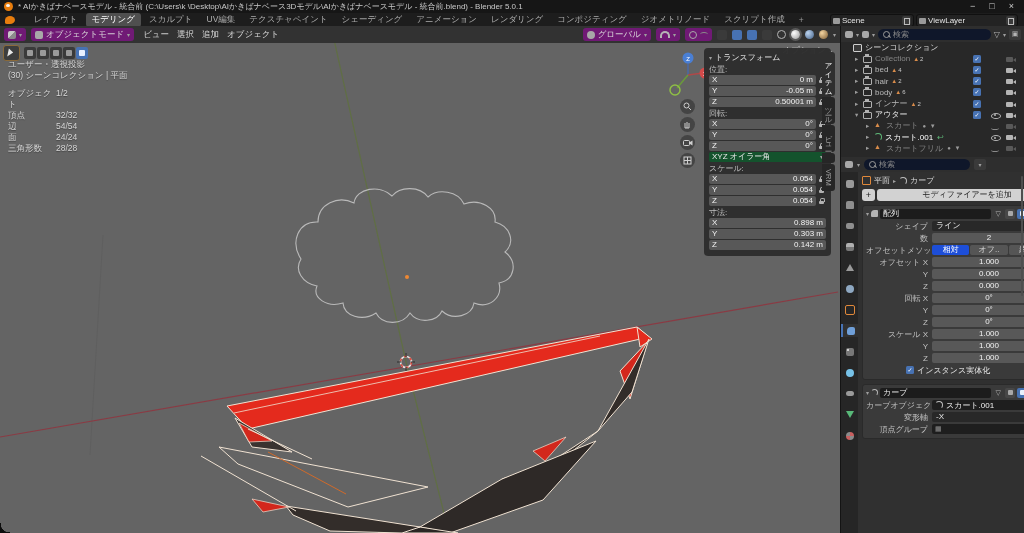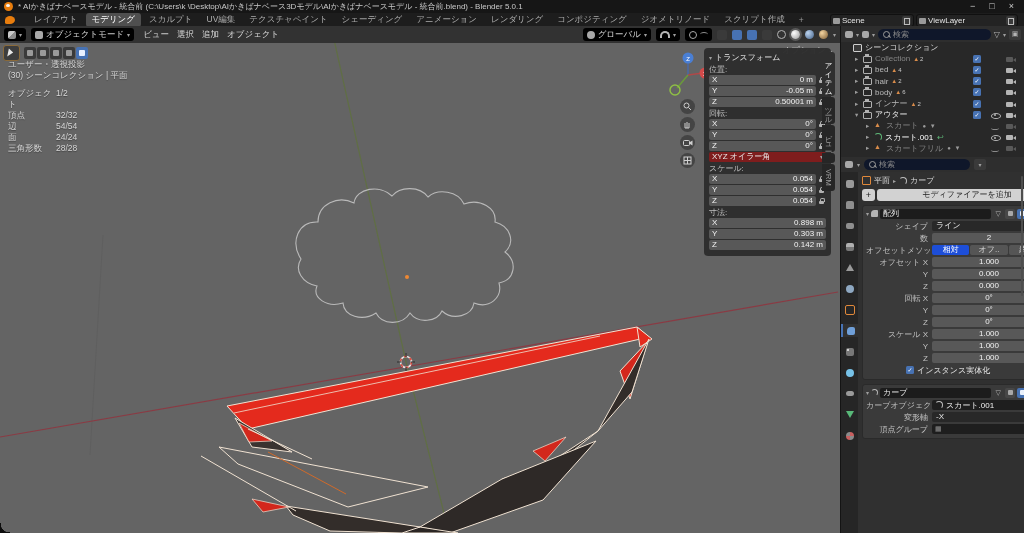--- a/index.html
+++ b/index.html
@@ -23,21 +23,21 @@
   .wtab{padding:1px 6px;margin:0 1px;color:#aeaeae;border-radius:3px;white-space:nowrap;}
   .wtab.v-active{background:#4f4f4f;color:#fff;}
   .wtab.v-add{color:#9a9a9a;}
   .idblock{position:absolute;top:1px;height:11px;display:flex;align-items:center;background:#232323;border:1px solid #101010;border-radius:3px;font-size:8px;color:#e4e4e4;padding:0 2px;gap:2px;}
   .idblock .ic{width:7px;height:6px;background:#9a9a9a;border-radius:1px;}
   .idblock .cp{width:9px;height:9px;background:#3a3a3a;border-radius:2px;position:relative;}
   .idblock .cp::after{content:"";position:absolute;left:2px;top:2px;width:4px;height:5px;border:1px solid #bbb;}
   
   .vp{position:absolute;left:0;top:26px;width:840px;height:507px;background:#646464;overflow:hidden;}
   .vph{position:absolute;left:0;top:0;right:0;height:17px;background:#323232;display:flex;align-items:center;gap:5px;padding:0 4px;font-size:8.5px;color:#dcdcdc;z-index:6;}
-  .pill{display:flex;align-items:center;gap:3px;background:#000000;border-radius:3px;height:13px;padding:0 4px;}
+  .pill{display:flex;align-items:center;gap:3px;background:#701a75;border-radius:3px;height:13px;padding:0 4px;}
   .chev{font-size:6px;color:#9e9e9e;}
   .hic{width:8px;height:8px;background:#a8a8a8;border-radius:2px;display:inline-block;}
   .hic.cube{background:linear-gradient(135deg,#c8c8c8 50%,#8c8c8c 50%);}
   .hic.globe{border-radius:50%;background:#a8a8a8;position:relative;}
   .hic.magnet{background:none;border:2px solid #b5b5b5;border-bottom:none;border-radius:5px 5px 0 0;width:6px;height:5px;}
   .hic.circ{border-radius:50%;background:none;border:1.5px solid #a8a8a8;width:6px;height:6px;}
   .hic.curveg{background:none;border-top:1.5px solid #8a8a8a;border-radius:50%;width:8px;height:4px;}
   .vpmenu span{padding:0 4px;}
   .hr{margin-left:auto;display:flex;align-items:center;gap:5px;}
   .tgl{width:10px;height:10px;border-radius:2px;background:#3a3a3a;position:relative;}
@@ -70,21 +70,21 @@
   .npanel{position:absolute;left:704px;top:22px;width:117px;background:rgba(45,45,45,.96);border-radius:4px;padding:3px 5px 5px 5px;font-size:8px;color:#c8c8c8;z-index:7;}
   .nph{display:flex;align-items:center;gap:3px;color:#e6e6e6;height:12px;margin-bottom:1px;}
   .nglabel{height:10px;line-height:10px;color:#c2c2c2;margin-top:2px;}
   .nrow{display:flex;align-items:center;height:10px;margin-bottom:1px;}
   .fld{flex:1;display:flex;background:#585858;border-radius:2px;padding:0 3px;color:#f2f2f2;height:10px;line-height:10px;}
   .fld .ax{width:10px;}
   .fld .val{flex:1;text-align:right;}
   .lock{width:7px;height:7px;margin-left:3px;position:relative;flex:none;}
   .lock::before{content:"";position:absolute;left:1px;top:0;width:3px;height:3px;border:1px solid #b2b2b2;border-bottom:none;border-radius:2px 2px 0 0;}
   .lock::after{content:"";position:absolute;left:0;top:3px;width:5px;height:3px;background:#b2b2b2;border-radius:1px;}
-  .euler{display:flex;align-items:center;background:#7f1d1d;border-radius:2px;height:10px;line-height:10px;padding:0 3px;color:#e8e8e8;margin:1px 0 1px 0;}
+  .euler{display:flex;align-items:center;background:#14532d;border-radius:2px;height:10px;line-height:10px;padding:0 3px;color:#e8e8e8;margin:1px 0 1px 0;}
   .euler .chev{margin-left:auto;}
   
   .ntabs{position:absolute;left:822px;top:26px;width:13px;display:flex;flex-direction:column;gap:1px;z-index:7;font-size:7.5px;}
   .ntab{writing-mode:vertical-rl;padding:5px 0;text-align:center;background:#262626;color:#9e9e9e;border-radius:0 3px 3px 0;line-height:13px;}
   .ntab.v-active{background:#2f2f2f;color:#fff;}
   
   .rcol{position:absolute;left:840px;top:26px;width:184px;height:507px;background:#303030;border-left:1px solid #141414;box-sizing:border-box;}
   .outl{position:absolute;left:0;top:0;width:184px;height:131px;background:#282828;}
   .outlh{height:16px;background:#2e2e2e;display:flex;align-items:center;gap:3px;padding:0 4px;}
   .sbox{flex:1;display:flex;align-items:center;gap:3px;background:#0f172a;border-radius:7px;height:11px;padding:0 5px;color:#8a8a8a;font-size:8px;}

